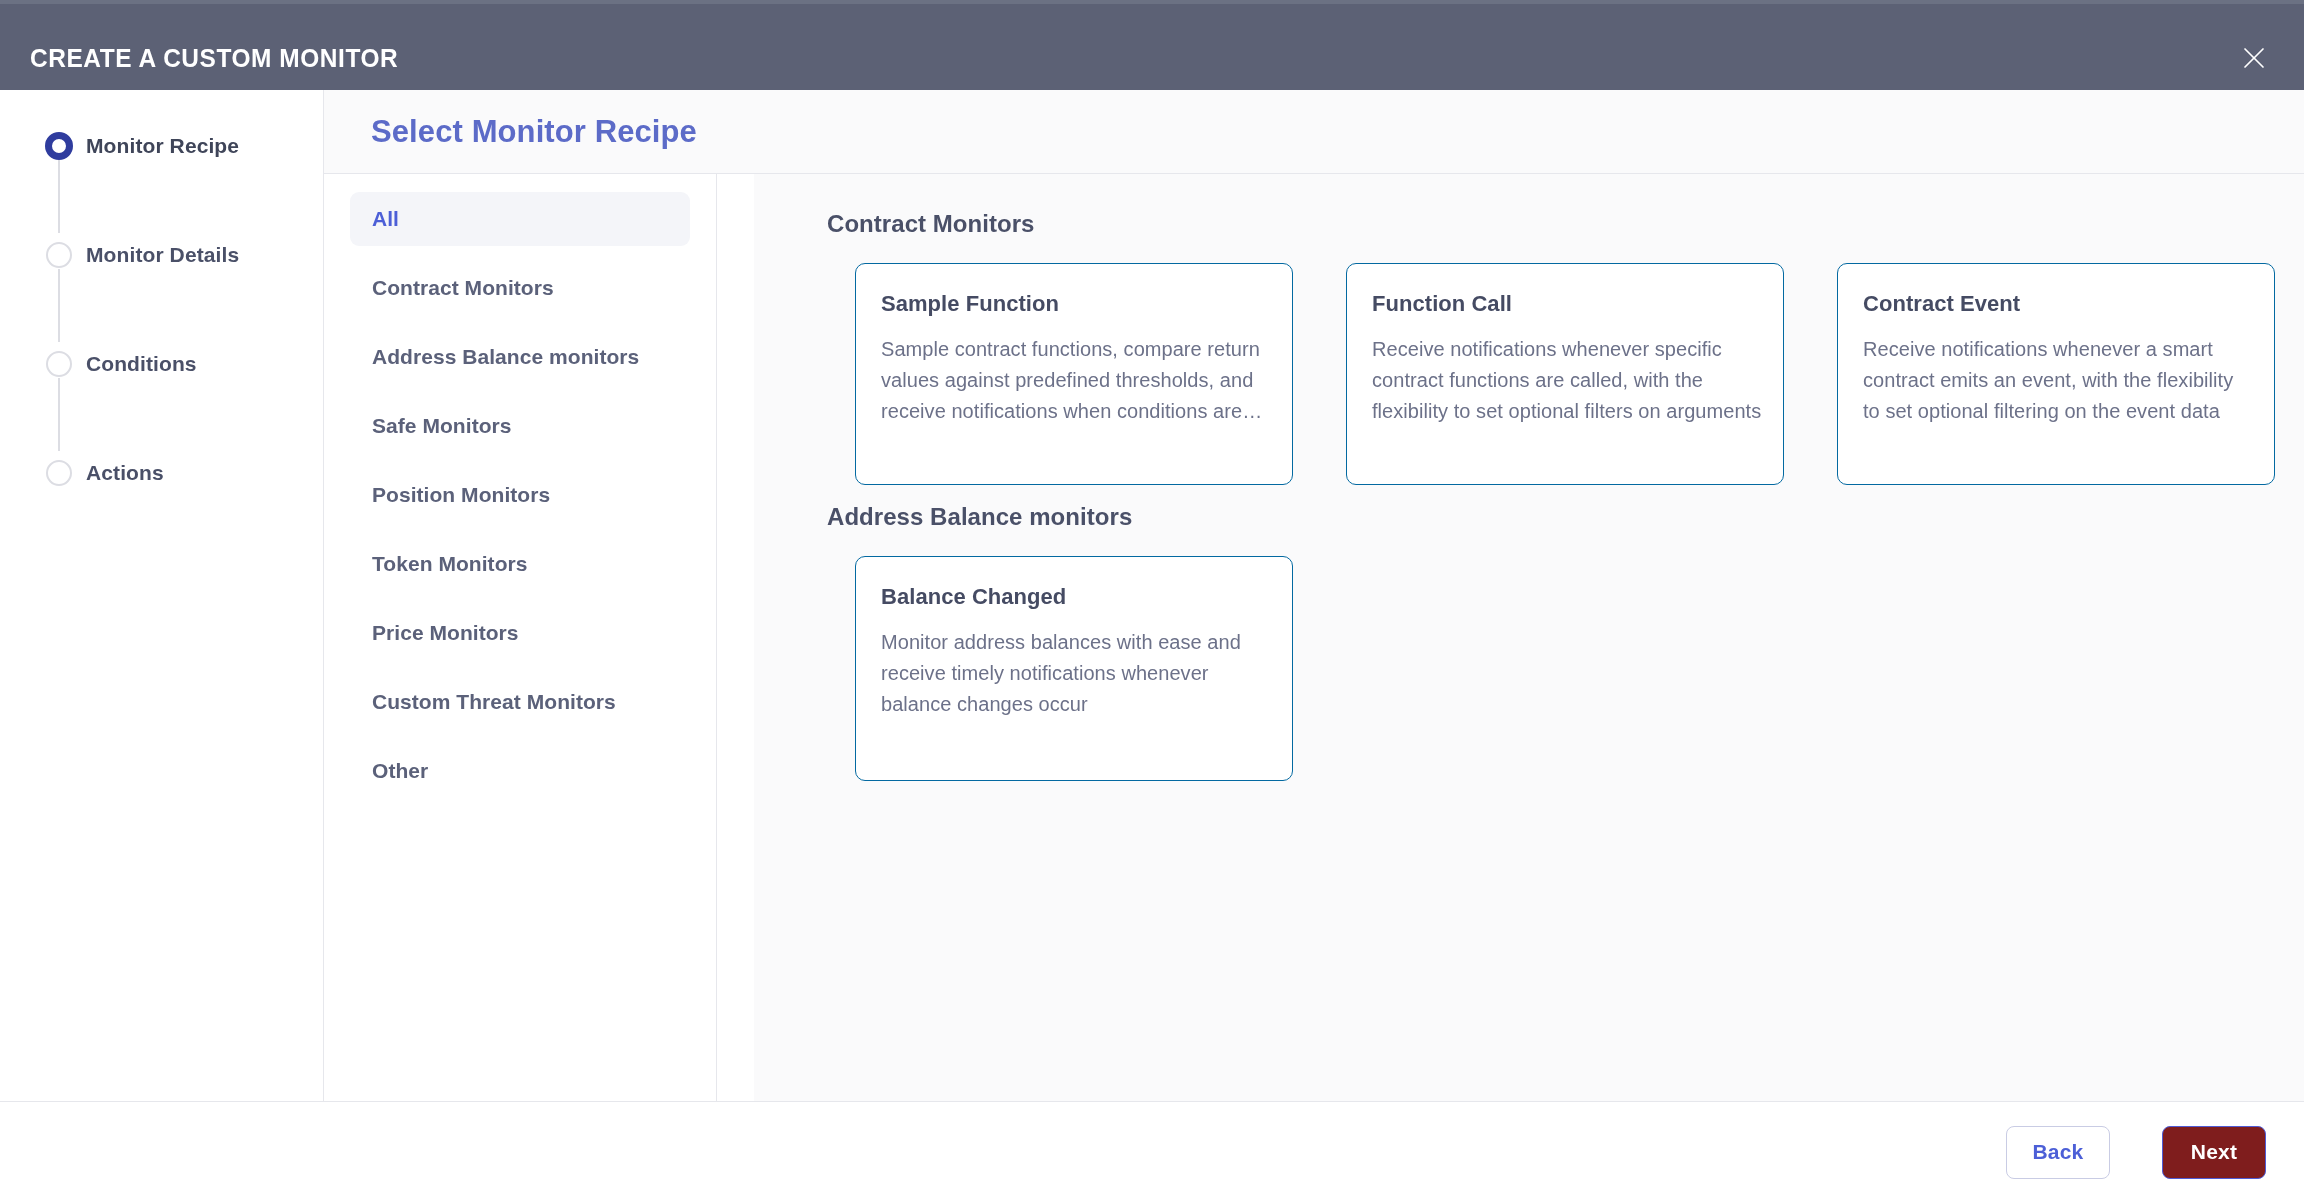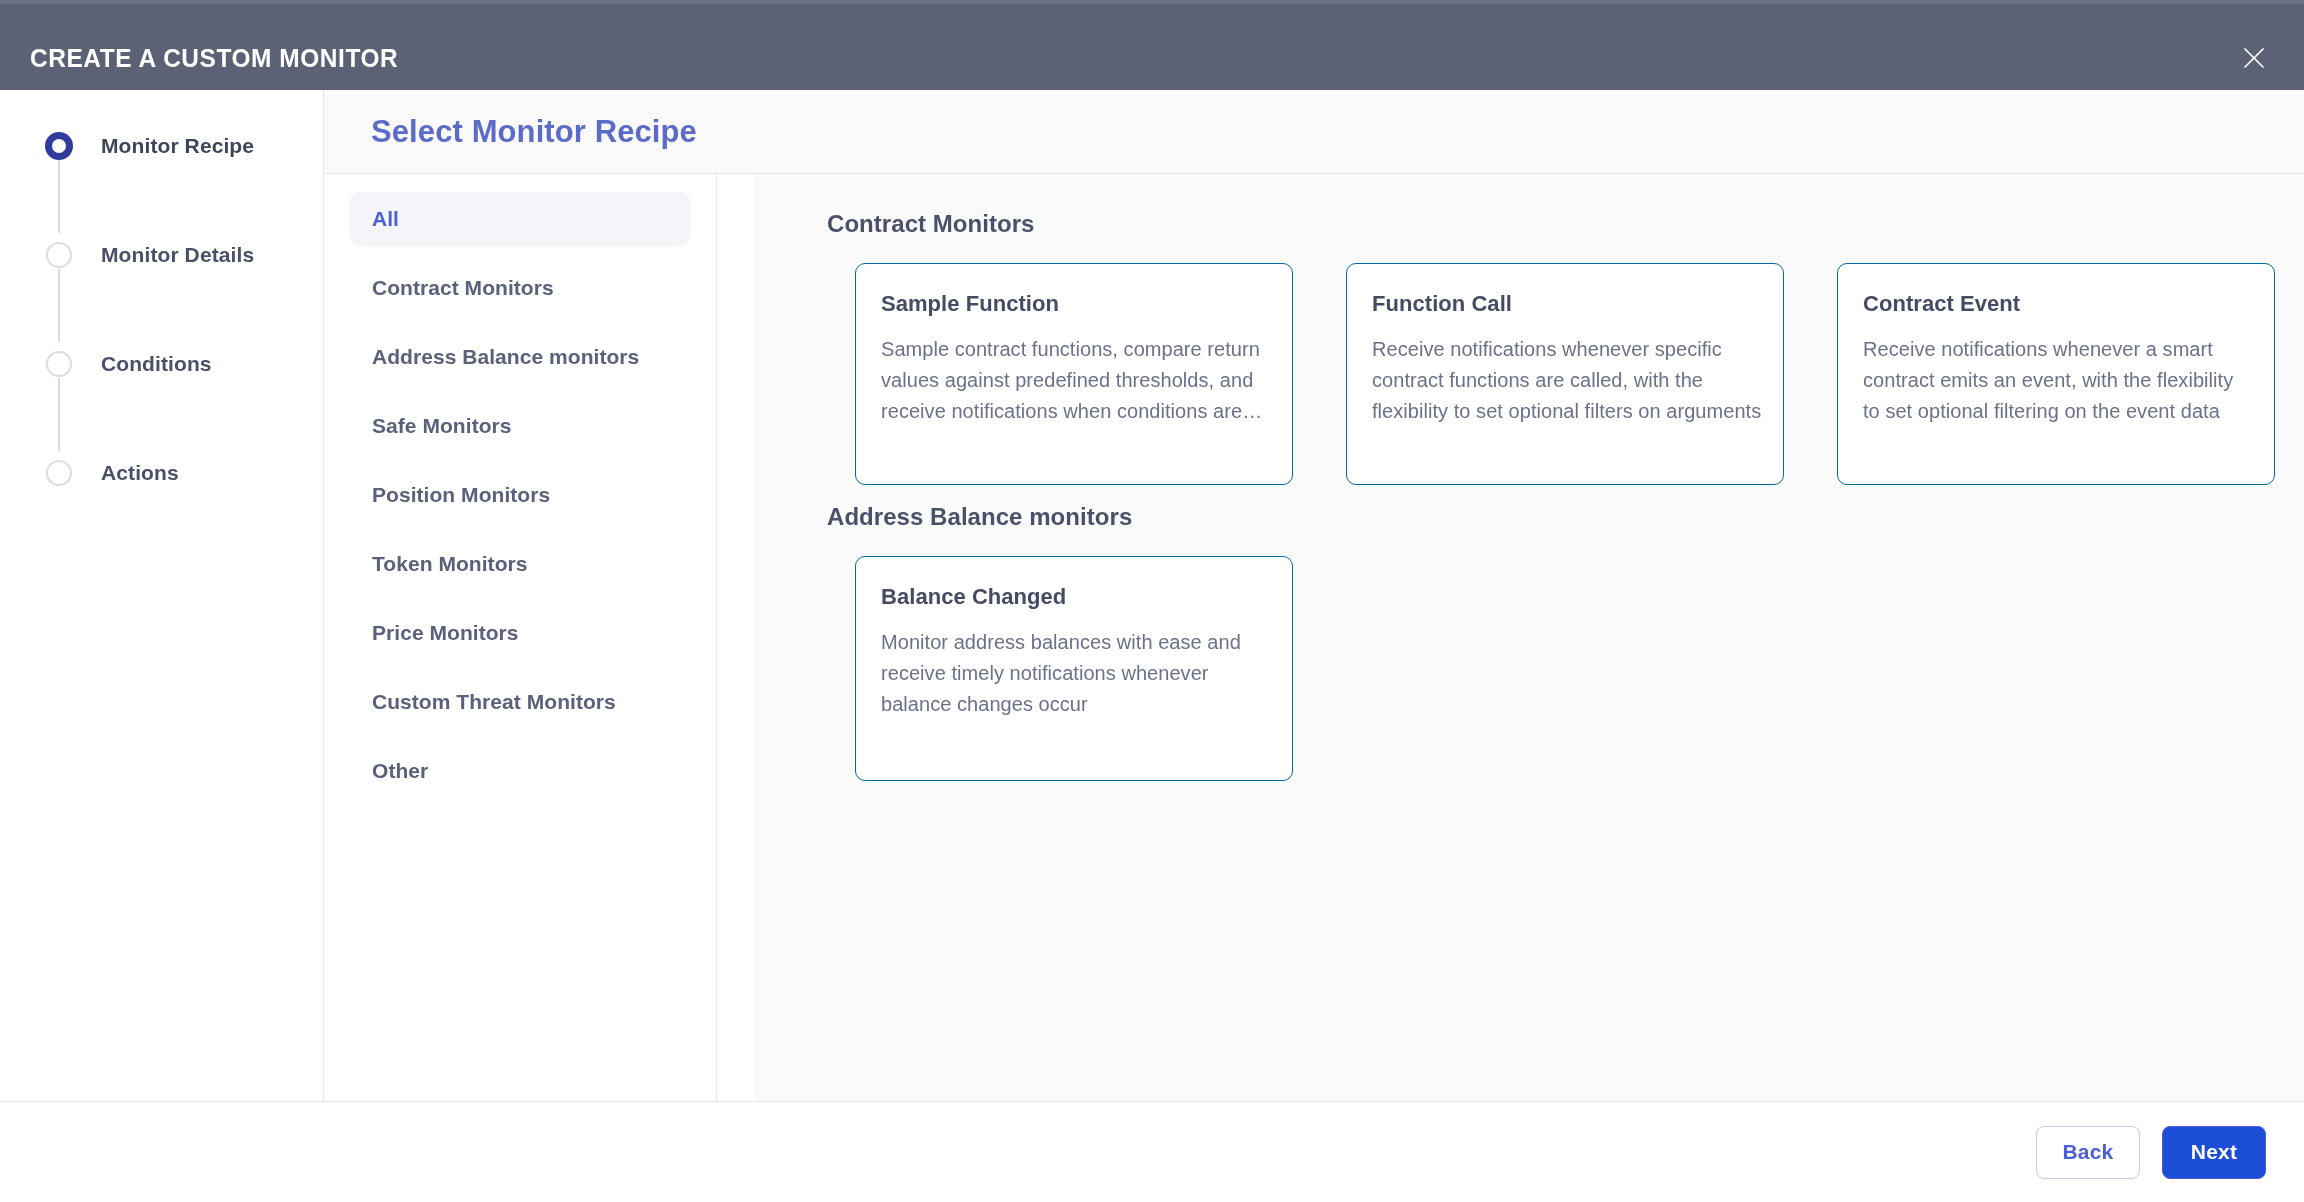--- a/index.html
+++ b/index.html
@@ -92,21 +92,21 @@
     border-right: 1px solid #e6e7ec;
     padding-top: 38px;
     position: relative;
   }
   .step {
     position: relative;
     display: flex;
     align-items: center;
     height: 36px;
     margin-bottom: 73px;
-    padding-left: 61px;
+    padding-left: 46px;
     cursor: pointer;
   }
   .step:last-child { margin-bottom: 0; }
   .step .bullet {
     position: absolute;
     left: 46px;
     width: 26px; height: 26px;
     border-radius: 50%;
     background: #ffffff;
     border: 2px solid #dcdde3;
@@ -263,24 +263,25 @@
     cursor: pointer;
     padding: 0 22px;
     letter-spacing: 0.2px;
   }
   .btn-secondary {
     background: #ffffff;
     border: 1px solid #c9cce4;
     color: #4c5fd7;
   }
   .btn-primary {
-    background: #1d4ed8;
+    background: #7f1d1d;
     border: 1px solid #4f5bd5;
     color: #ffffff;
     min-width: 104px;
+    margin-left: 30px;
   }
 </style>
 </head>
 <body>
 
 <div class="screen">
 
   <div class="page-behind">
     <div class="dash-row"></div>
   </div>

